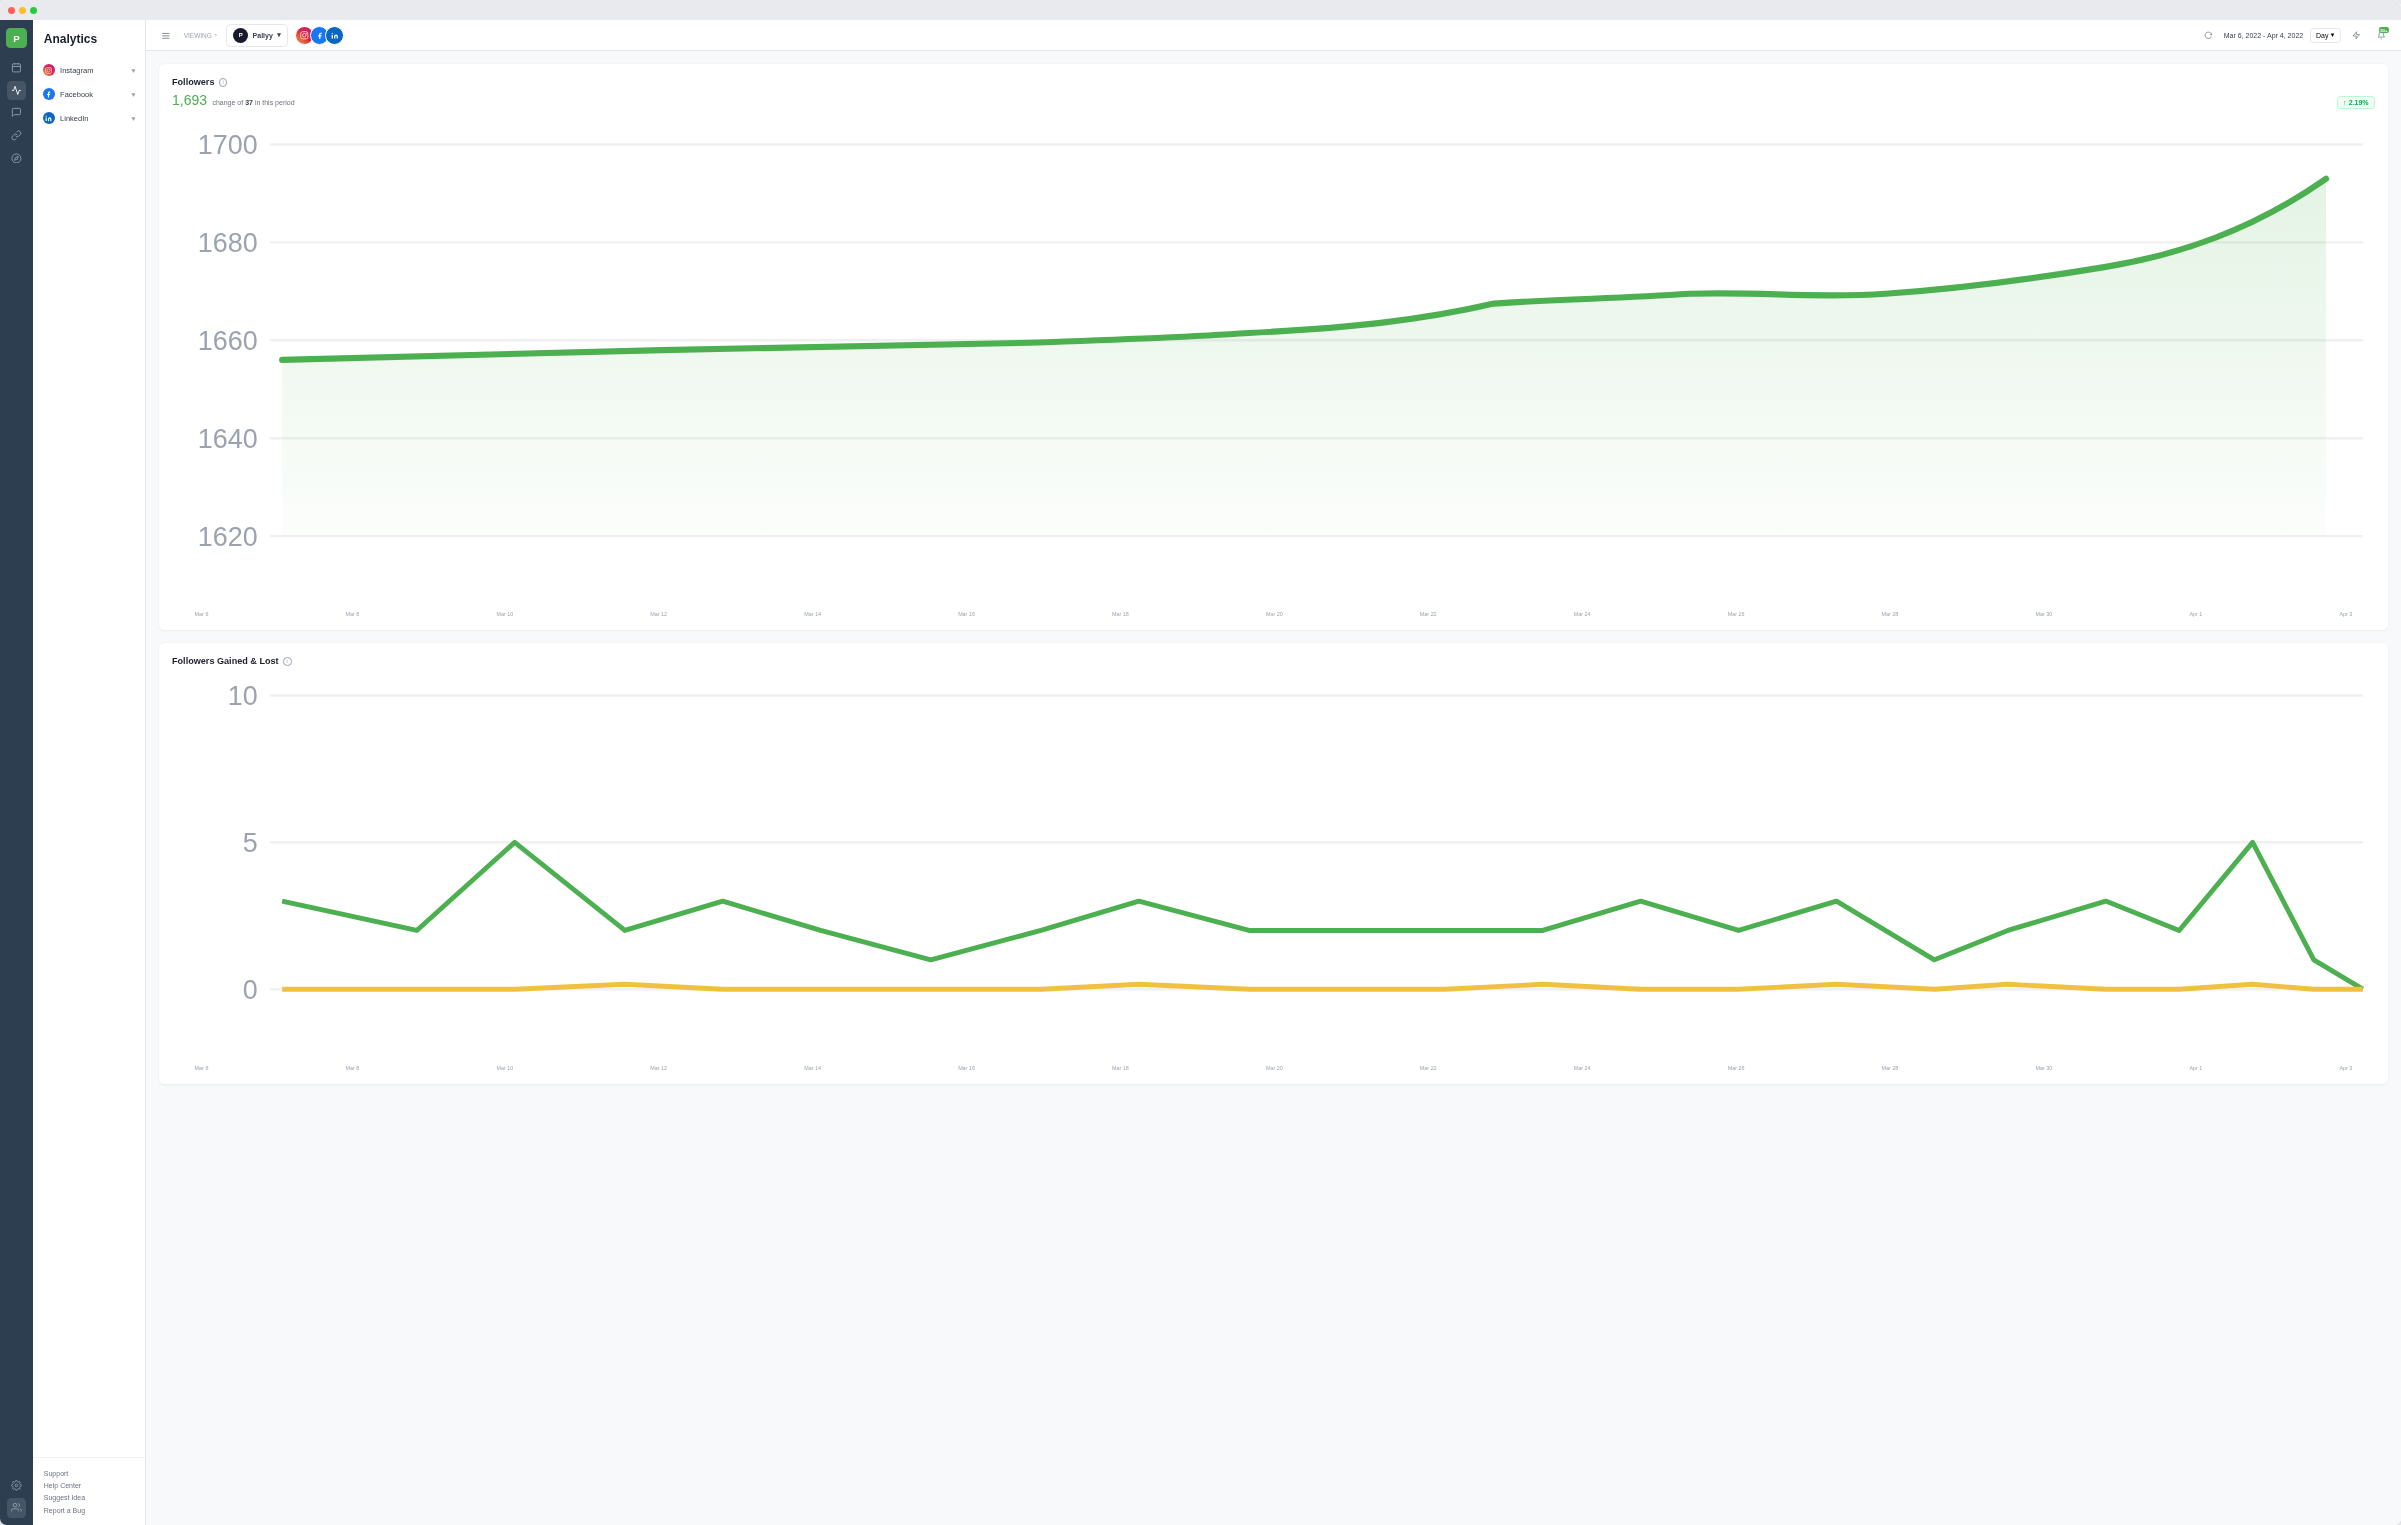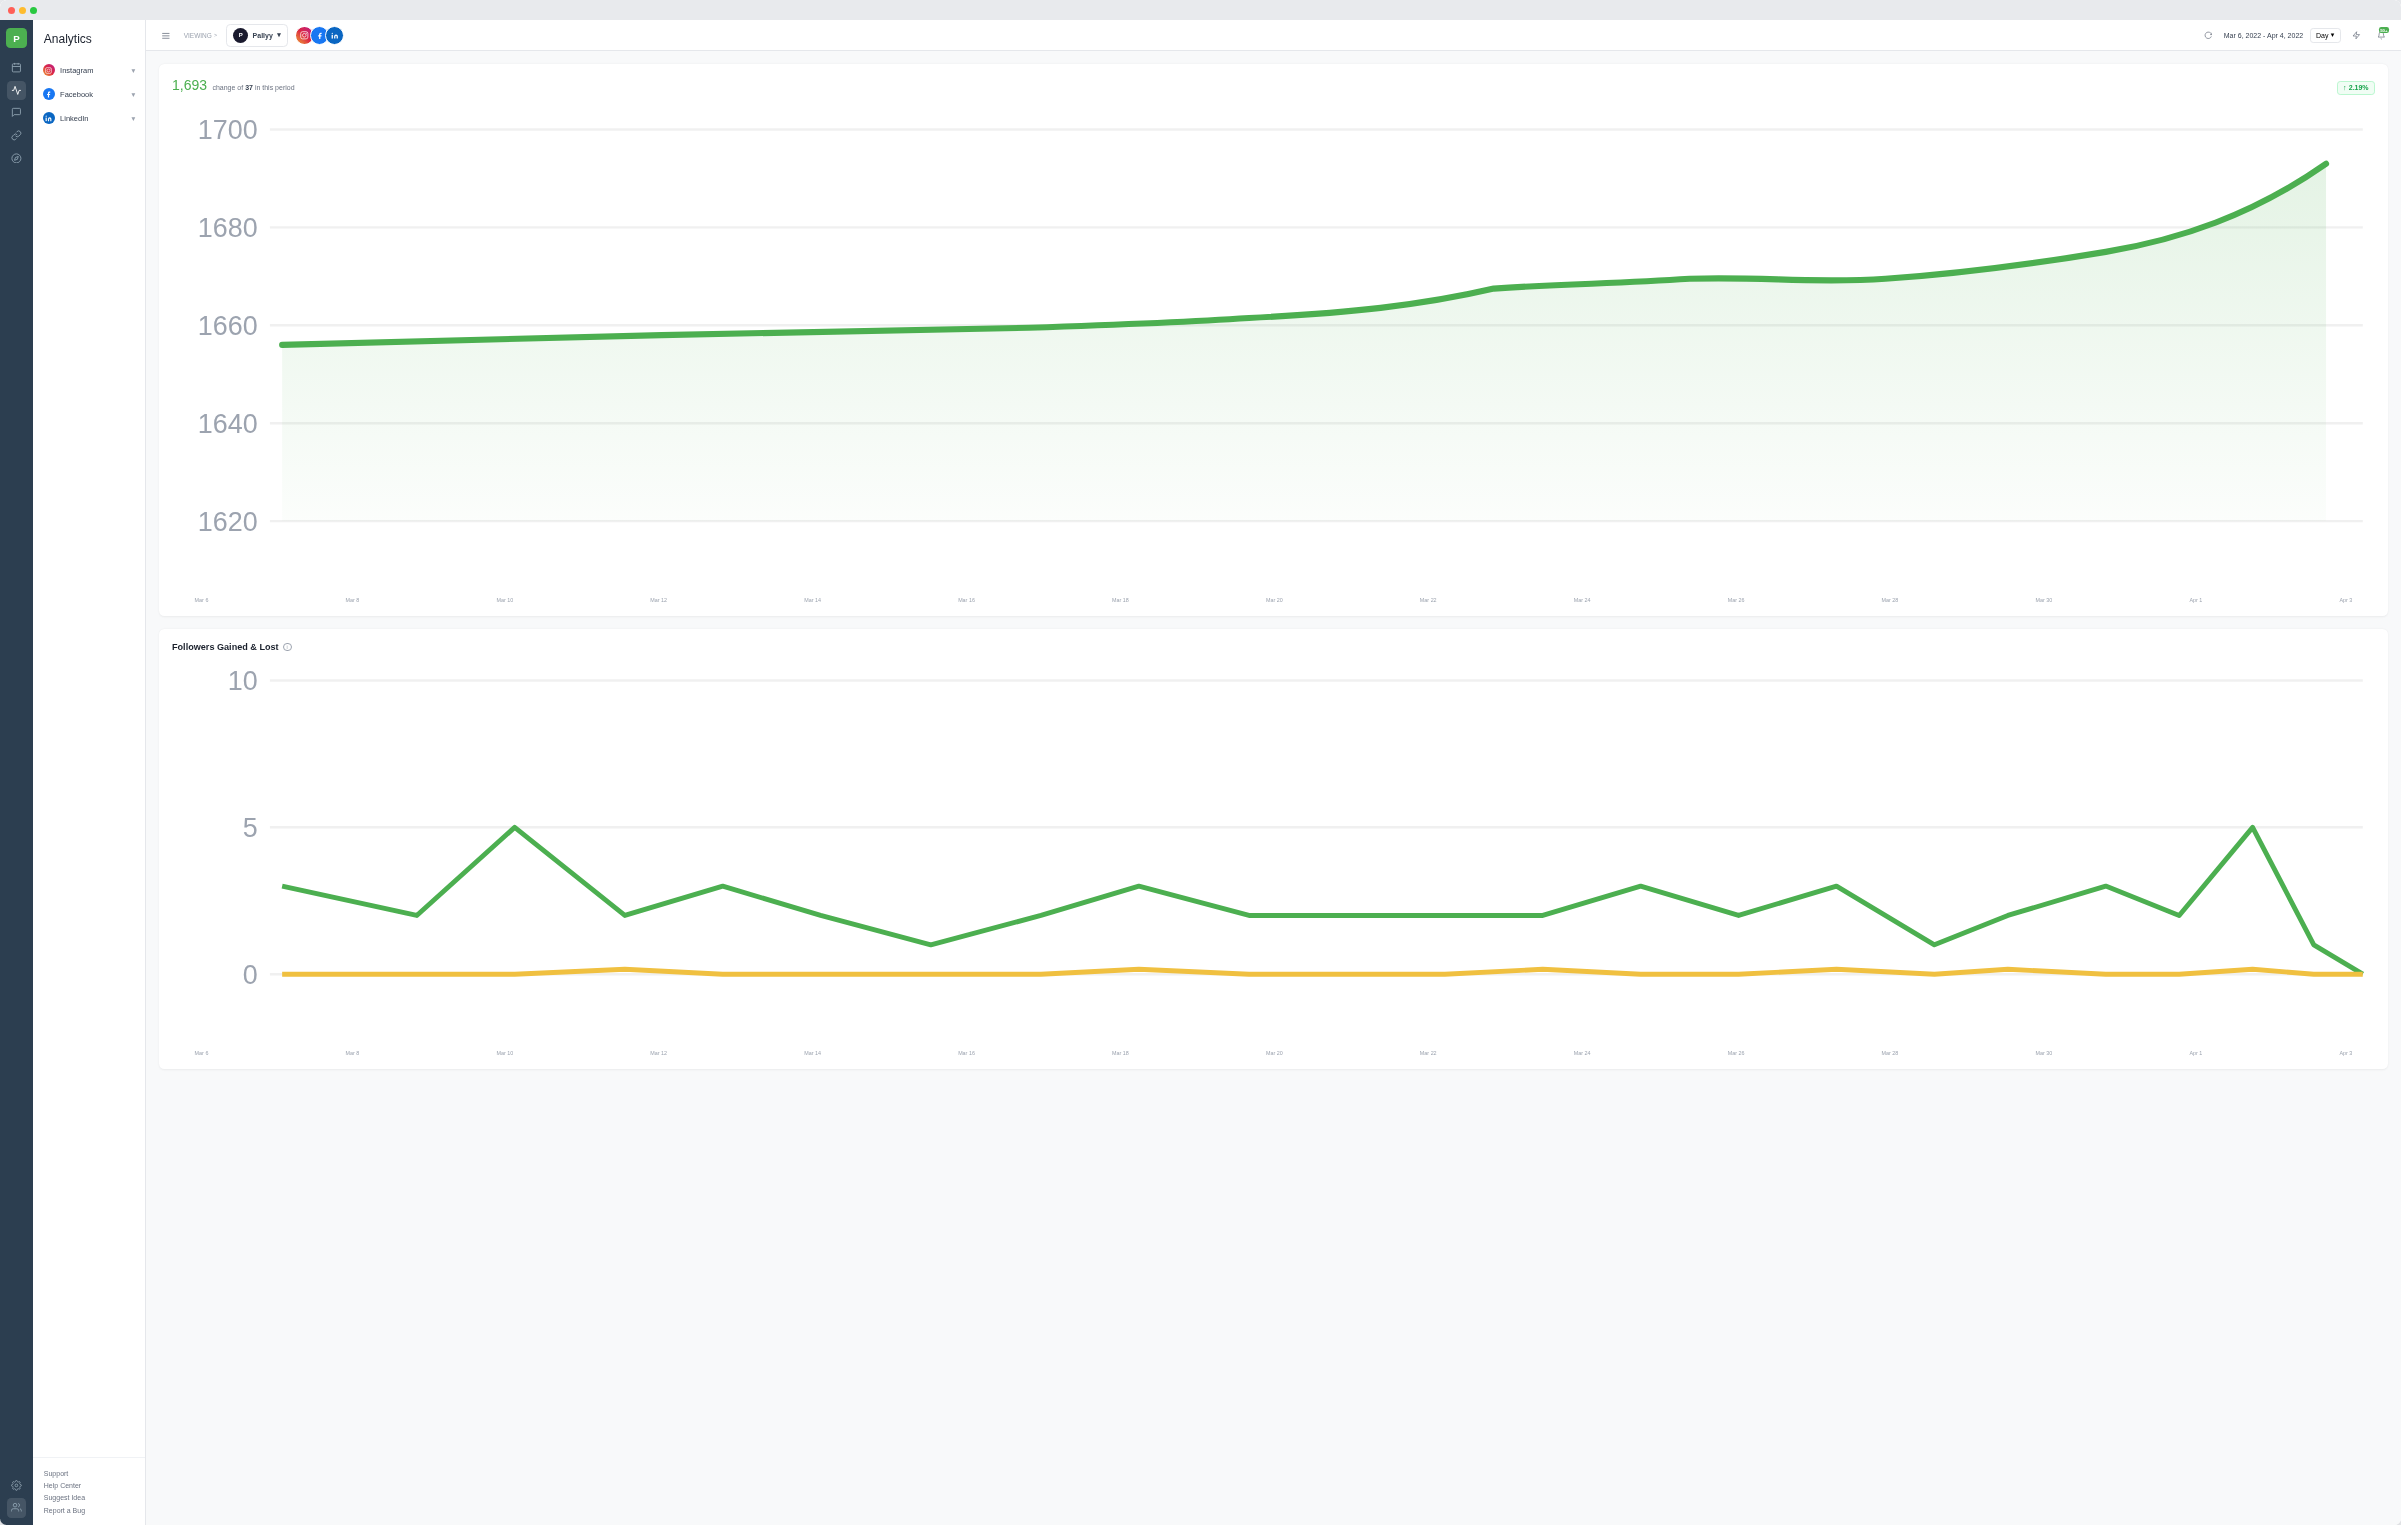--- a/index.html
+++ b/index.html
@@ -19,21 +19,21 @@
     .icon-rail { width: 33px; background: #2c3e50; display: flex; flex-direction: column; align-items: center; padding: 7.5px 0; gap: 3.2px; flex-shrink: 0; }
     .rail-logo { width: 20.4px; height: 20.4px; background: #4CAF50; border-radius: 4.3px; display: flex; align-items: center; justify-content: center; color: #fff; font-weight: 800; font-size: 9.7px; margin-bottom: 6.5px; }
     .rail-icon { width: 19.4px; height: 19.4px; border-radius: 4.3px; display: flex; align-items: center; justify-content: center; color: #8fa3b1; cursor: pointer; transition: background 0.15s; }
     .rail-icon:hover, .rail-icon.active { background: rgba(255,255,255,0.12); color: #fff; }
     .rail-icon svg { width: 10.8px; height: 10.8px; }
     .rail-spacer { flex: 1; }
     .rail-bottom { display: flex; flex-direction: column; align-items: center; gap: 3.2px; }
 
     
     .sidebar { width: 113px; background: #fff; border-right: 0.5px solid #e5e7eb; display: flex; flex-direction: column; flex-shrink: 0; }
-    .sidebar-title { font-size: 12px; font-weight: 400; color: #1a202c; padding: 12px 10.8px 9.7px; }
+    .sidebar-title { font-size: 12px; font-weight: 700; color: #1a202c; padding: 12px 10.8px 9.7px; }
     .sidebar-nav { flex: 1; padding: 2.2px 0; }
     .sidebar-item { display: flex; align-items: center; gap: 5.4px; padding: 6px 9.7px; cursor: pointer; font-weight: 400; font-size: 7.5px; color: #374151; border-radius: 0; }
     .sidebar-item .si-icon { width: 12px; height: 12px; border-radius: 50%; display: flex; align-items: center; justify-content: center; flex-shrink: 0; font-size: 6.5px; }
     .si-icon.instagram { background: linear-gradient(45deg, #f09433, #e6683c, #dc2743, #cc2366, #bc1888); color: #fff; }
     .si-icon.facebook { background: #1877F2; color: #fff; }
     .si-icon.linkedin { background: #0A66C2; color: #fff; }
     .sidebar-item .si-chevron { margin-left: auto; color: #9ca3af; }
     .sidebar-footer { padding: 8.6px 10.8px; border-top: 0.5px solid #f0f2f5; }
     .sidebar-footer-link { font-size: 7px; color: #6b7280; padding: 2.7px 0; cursor: pointer; display: block; }
 
@@ -248,20 +248,24 @@
                 <path d="M13.73 21a2 2 0 0 1-3.46 0"></path>
               </svg>
             <span class="notif-badge">50+</span>
           </div>
         </div>
       </div>
 
       <div class="content">
 
         <div class="chart-card">
+          <div class="chart-header">
+            <span class="chart-title">Followers</span>
+            <div class="info-icon">i</div>
+          </div>
           <div style="display:flex; align-items:baseline; gap:5.4px; margin-bottom:10.8px;">
             <span class="stat-big">1,693</span>
             <span class="stat-desc">
               <span>change of</span>
               <strong> <span style="color:#374151;">37</span></strong>
               <span> <span>in this period</span></span>
             </span>
             <div class="pct-badge">
               <span>↑</span>
               <span>2.19%</span>

